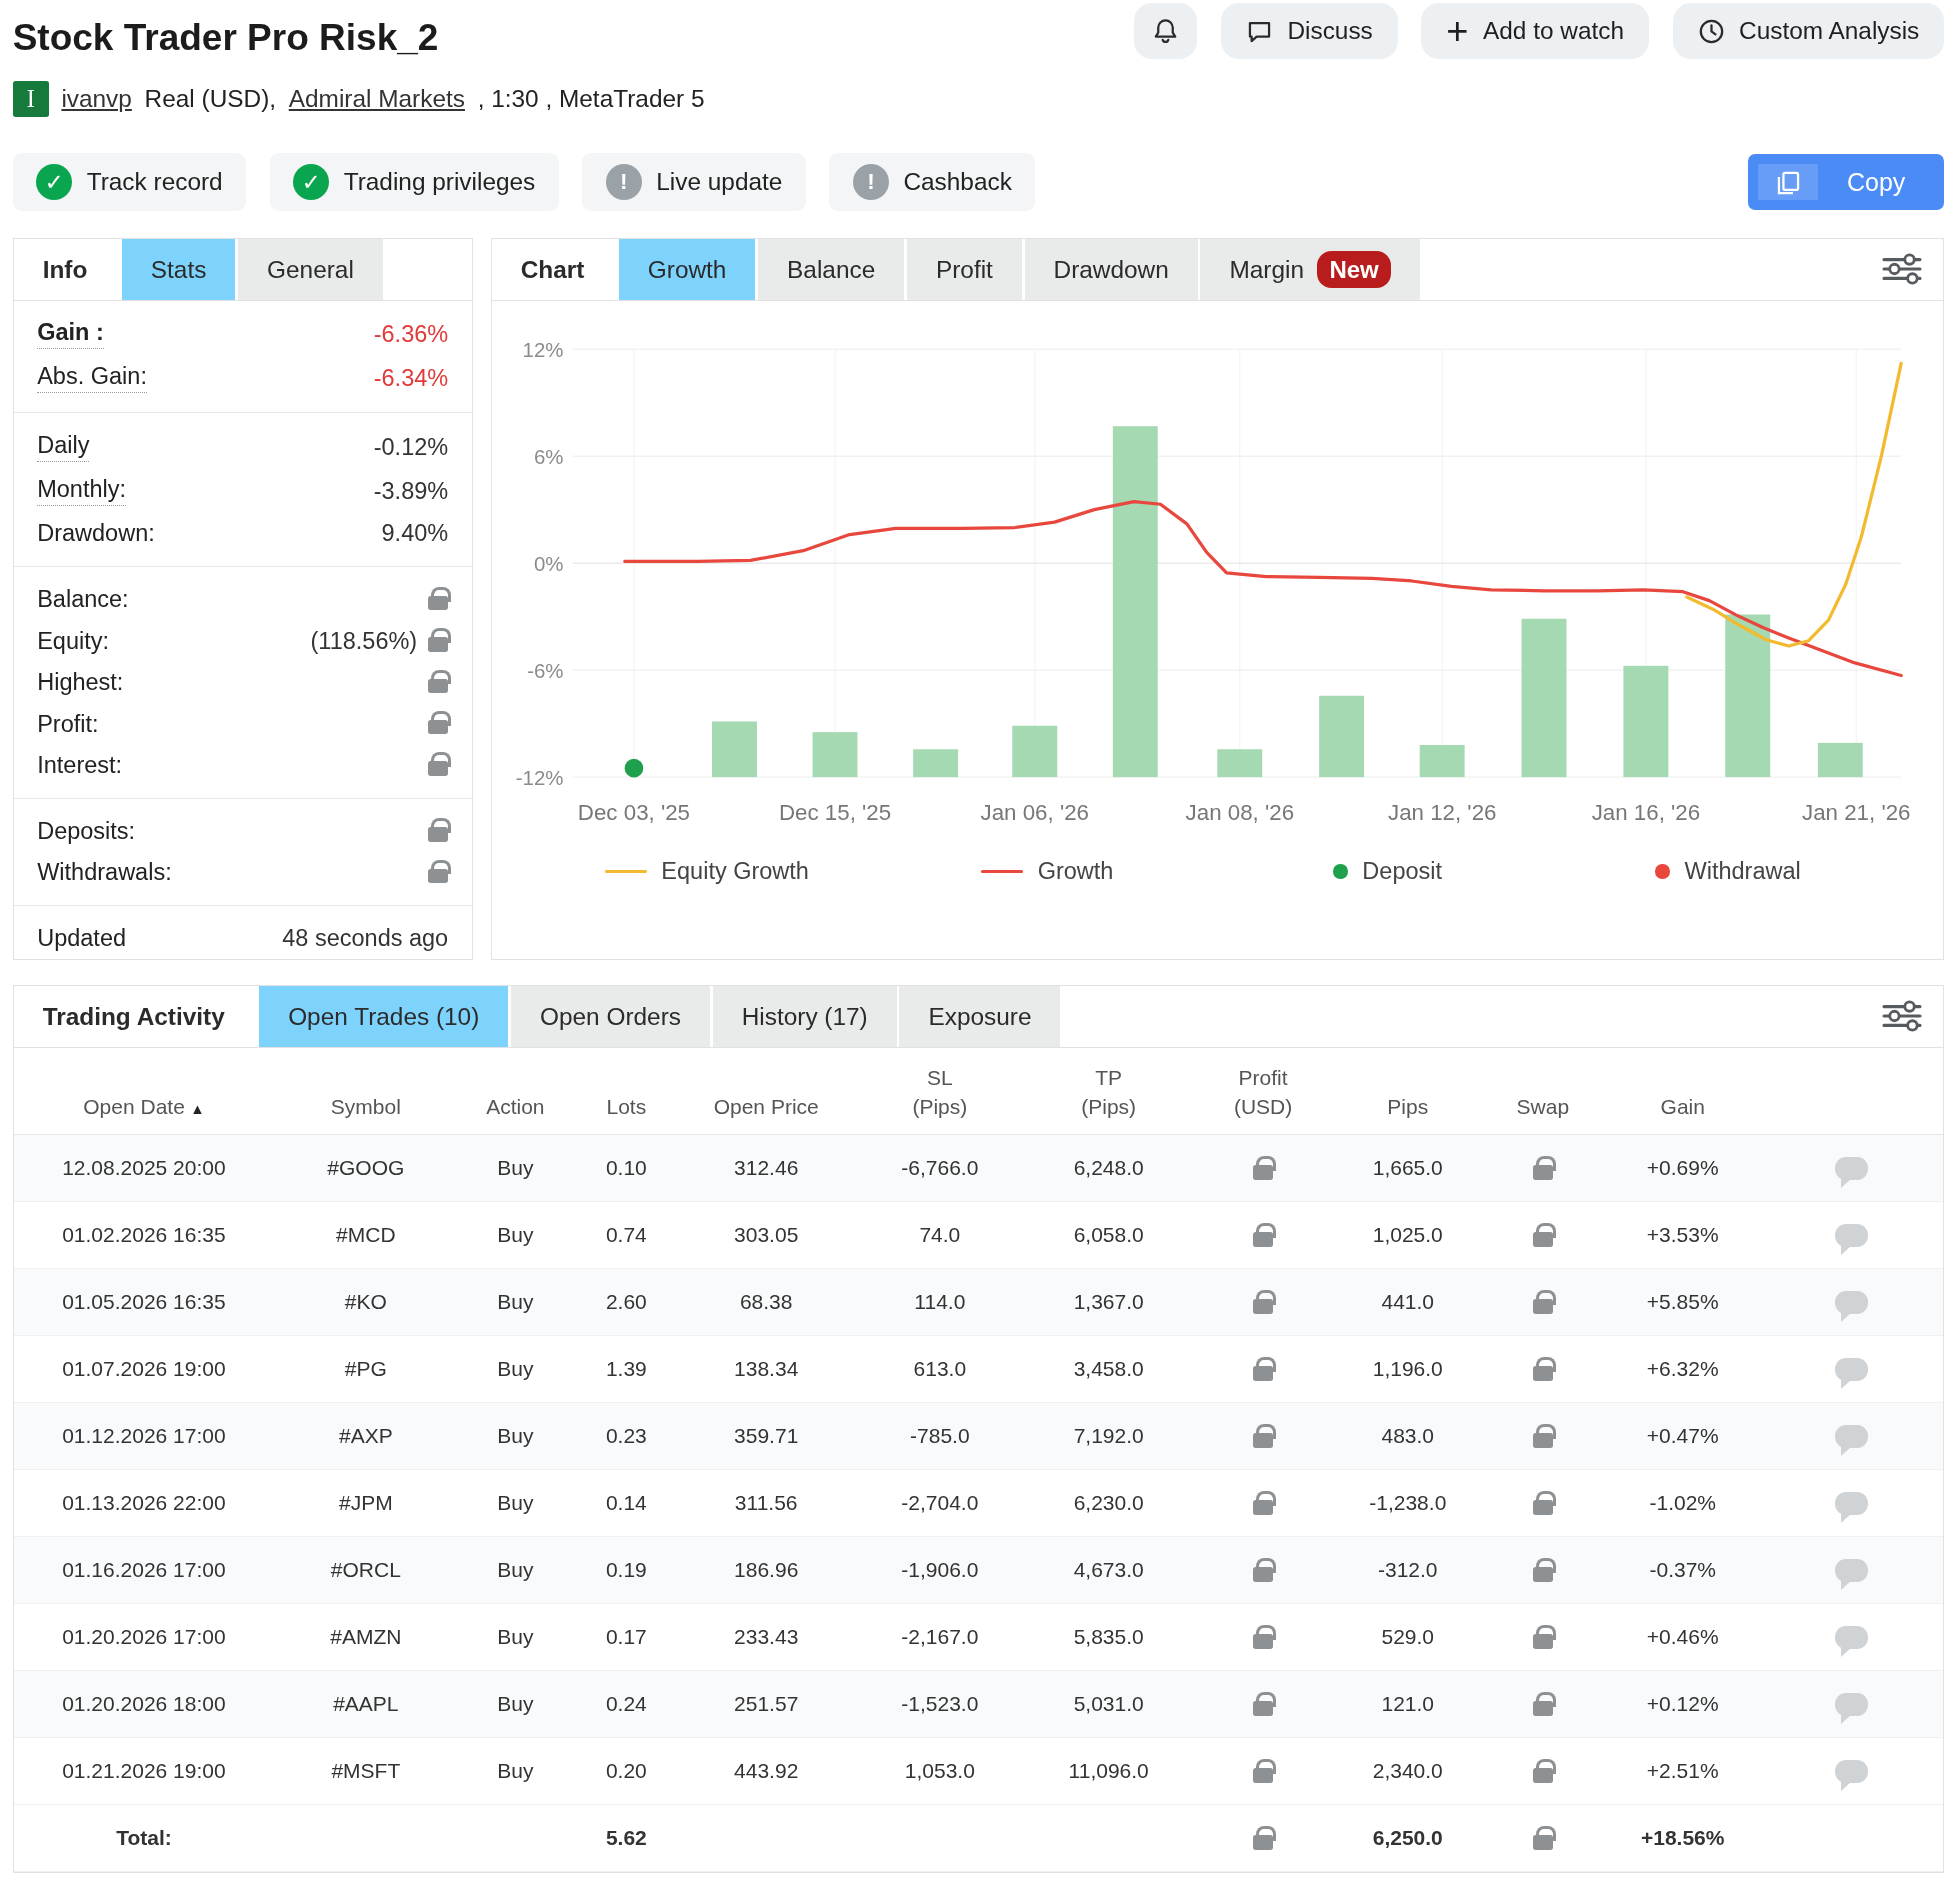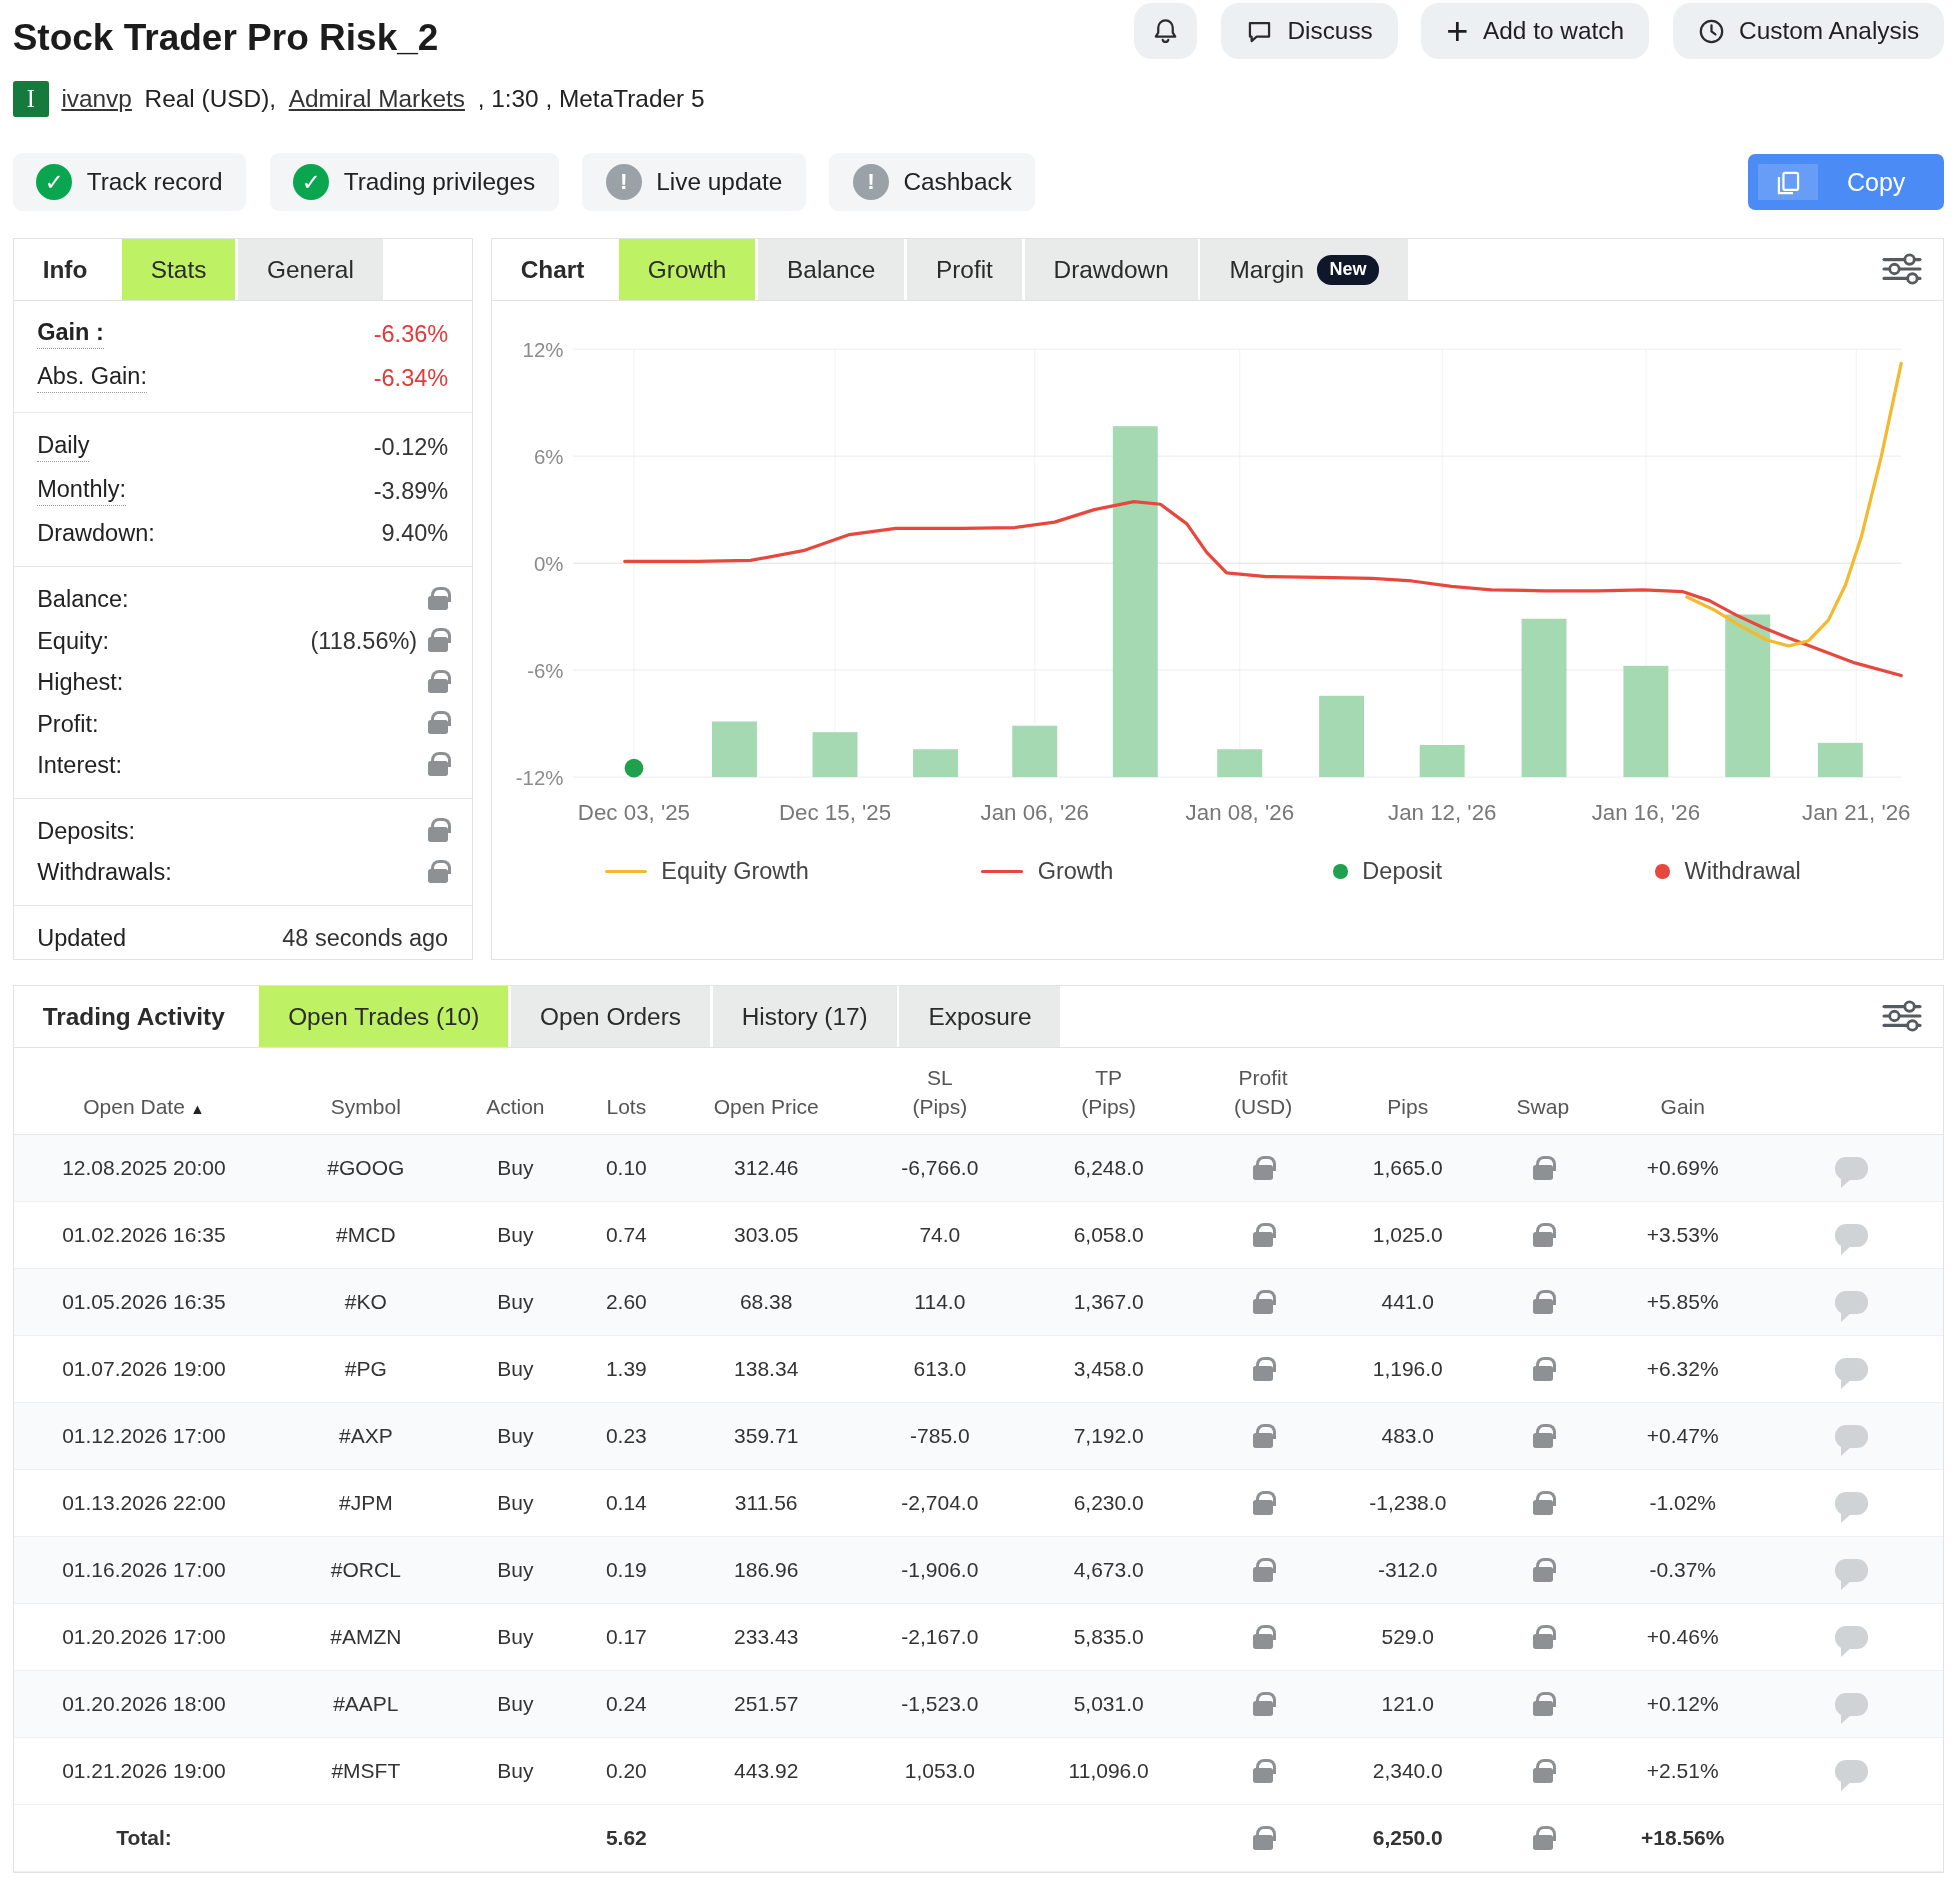--- a/index.html
+++ b/index.html
@@ -30,22 +30,22 @@
   .copy-label{display:flex;align-items:center;padding:0 29px;color:#fff;font-size:25px}
 
   
   .panels{display:flex;gap:18px;margin-top:27px}
   .panel{background:#fff;border:0.9px solid #e2e2e2}
   .stats-panel{width:460px;flex:none;height:722px;overflow:hidden}
   .chart-panel{flex:1;height:722px;position:relative;overflow:hidden}
   .tabs{display:flex;align-items:stretch;height:62px;border-bottom:0.9px solid #e2e2e2;position:relative;background:#fff}
   .tab{display:flex;align-items:center;gap:12.7px;padding:0 29px;font-size:24.4px;color:#2b2b2b;background:#e9eaea;margin-right:2.7px;cursor:pointer;white-space:nowrap}
   .tab.title-tab{background:transparent;font-weight:bold;margin-right:5.4px}
-  .tab.active{background:#bef264}
-  .new-badge{background:#0f172a;color:#fff;font-size:18px;padding:4.5px 12.7px;border-radius:14.5px;font-weight:bold}
+  .tab.active{background:#7dd3fc}
+  .new-badge{background:#b91c1c;color:#fff;font-size:24px;padding:4.5px 12.7px;border-radius:14.5px;font-weight:bold}
   .settings{position:absolute;right:20px;top:50%;transform:translateY(-50%);background:none;border:none;cursor:pointer;width:43px;height:36px;padding:0}
 
   
   .stats-body{padding:11px 23.5px 0}
   .srow{display:flex;justify-content:space-between;align-items:center;padding:7.2px 0;font-size:23.5px;color:#222}
   .slabel.dashed{border-bottom:1.8px dotted #9a9a9a;padding-bottom:1.8px}
   .bold{font-weight:bold}
   .sright{display:flex;align-items:center;gap:11px}
   .sval{color:#333}
   .sval.red{color:#e03a3a}

